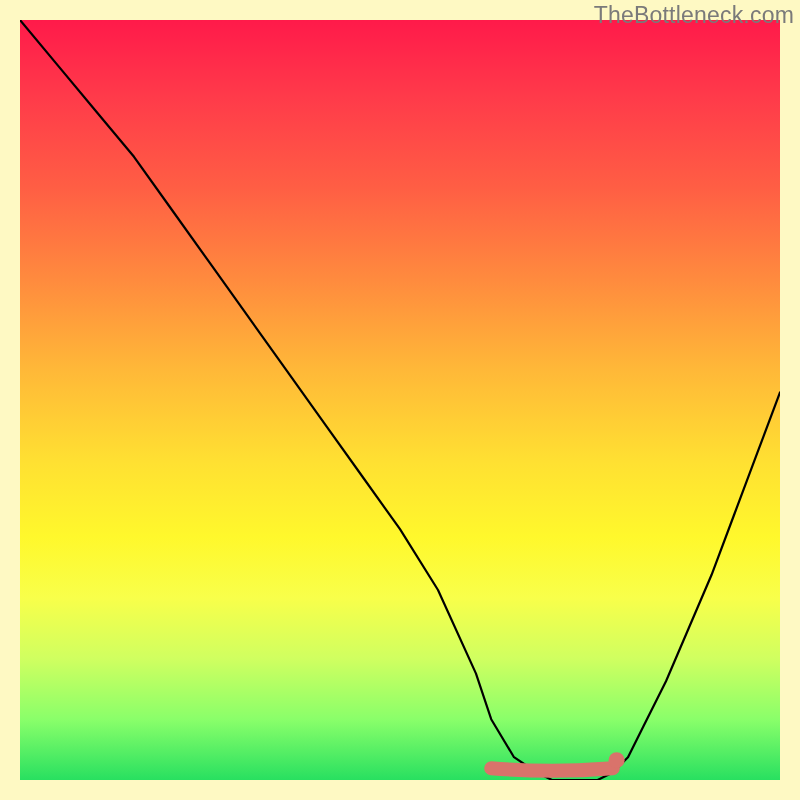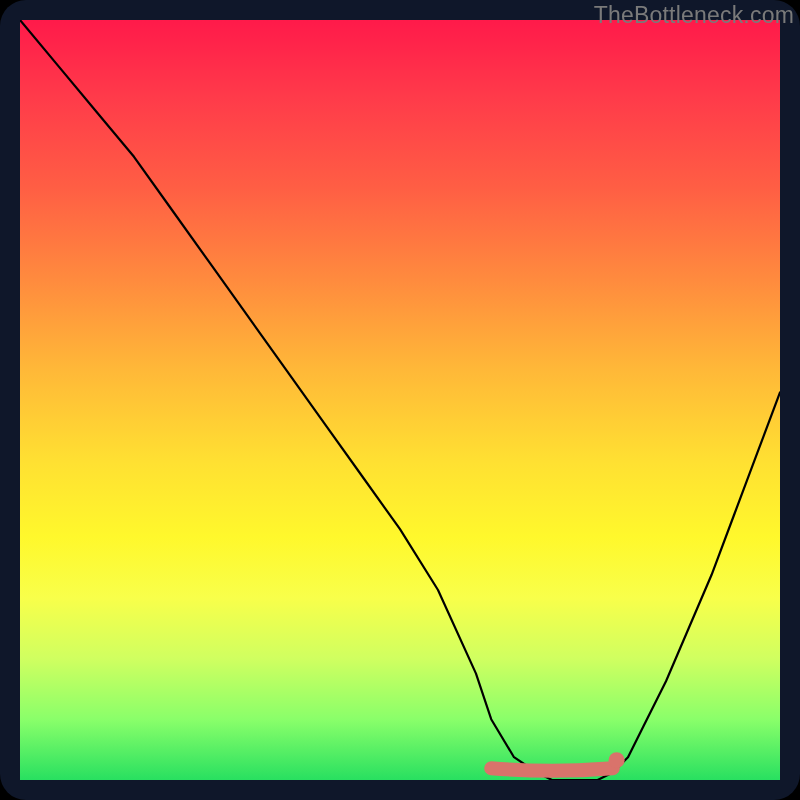--- a/index.html
+++ b/index.html
@@ -7,22 +7,21 @@
     padding: 0;
     width: 800px;
     height: 800px;
     overflow: hidden;
     background: #000;
   }
   .chart-container {
     position: relative;
     width: 800px;
     height: 800px;
-    background: #0f172a;
-    border-radius: 26px;
+    background: #fef9c3;
   }
   .plot-area {
     position: absolute;
     left: 20px;
     top: 20px;
     width: 760px;
     height: 760px;
     background: linear-gradient(to bottom,
       #ff1a4a 0%,
       #ff3a4a 10%,

